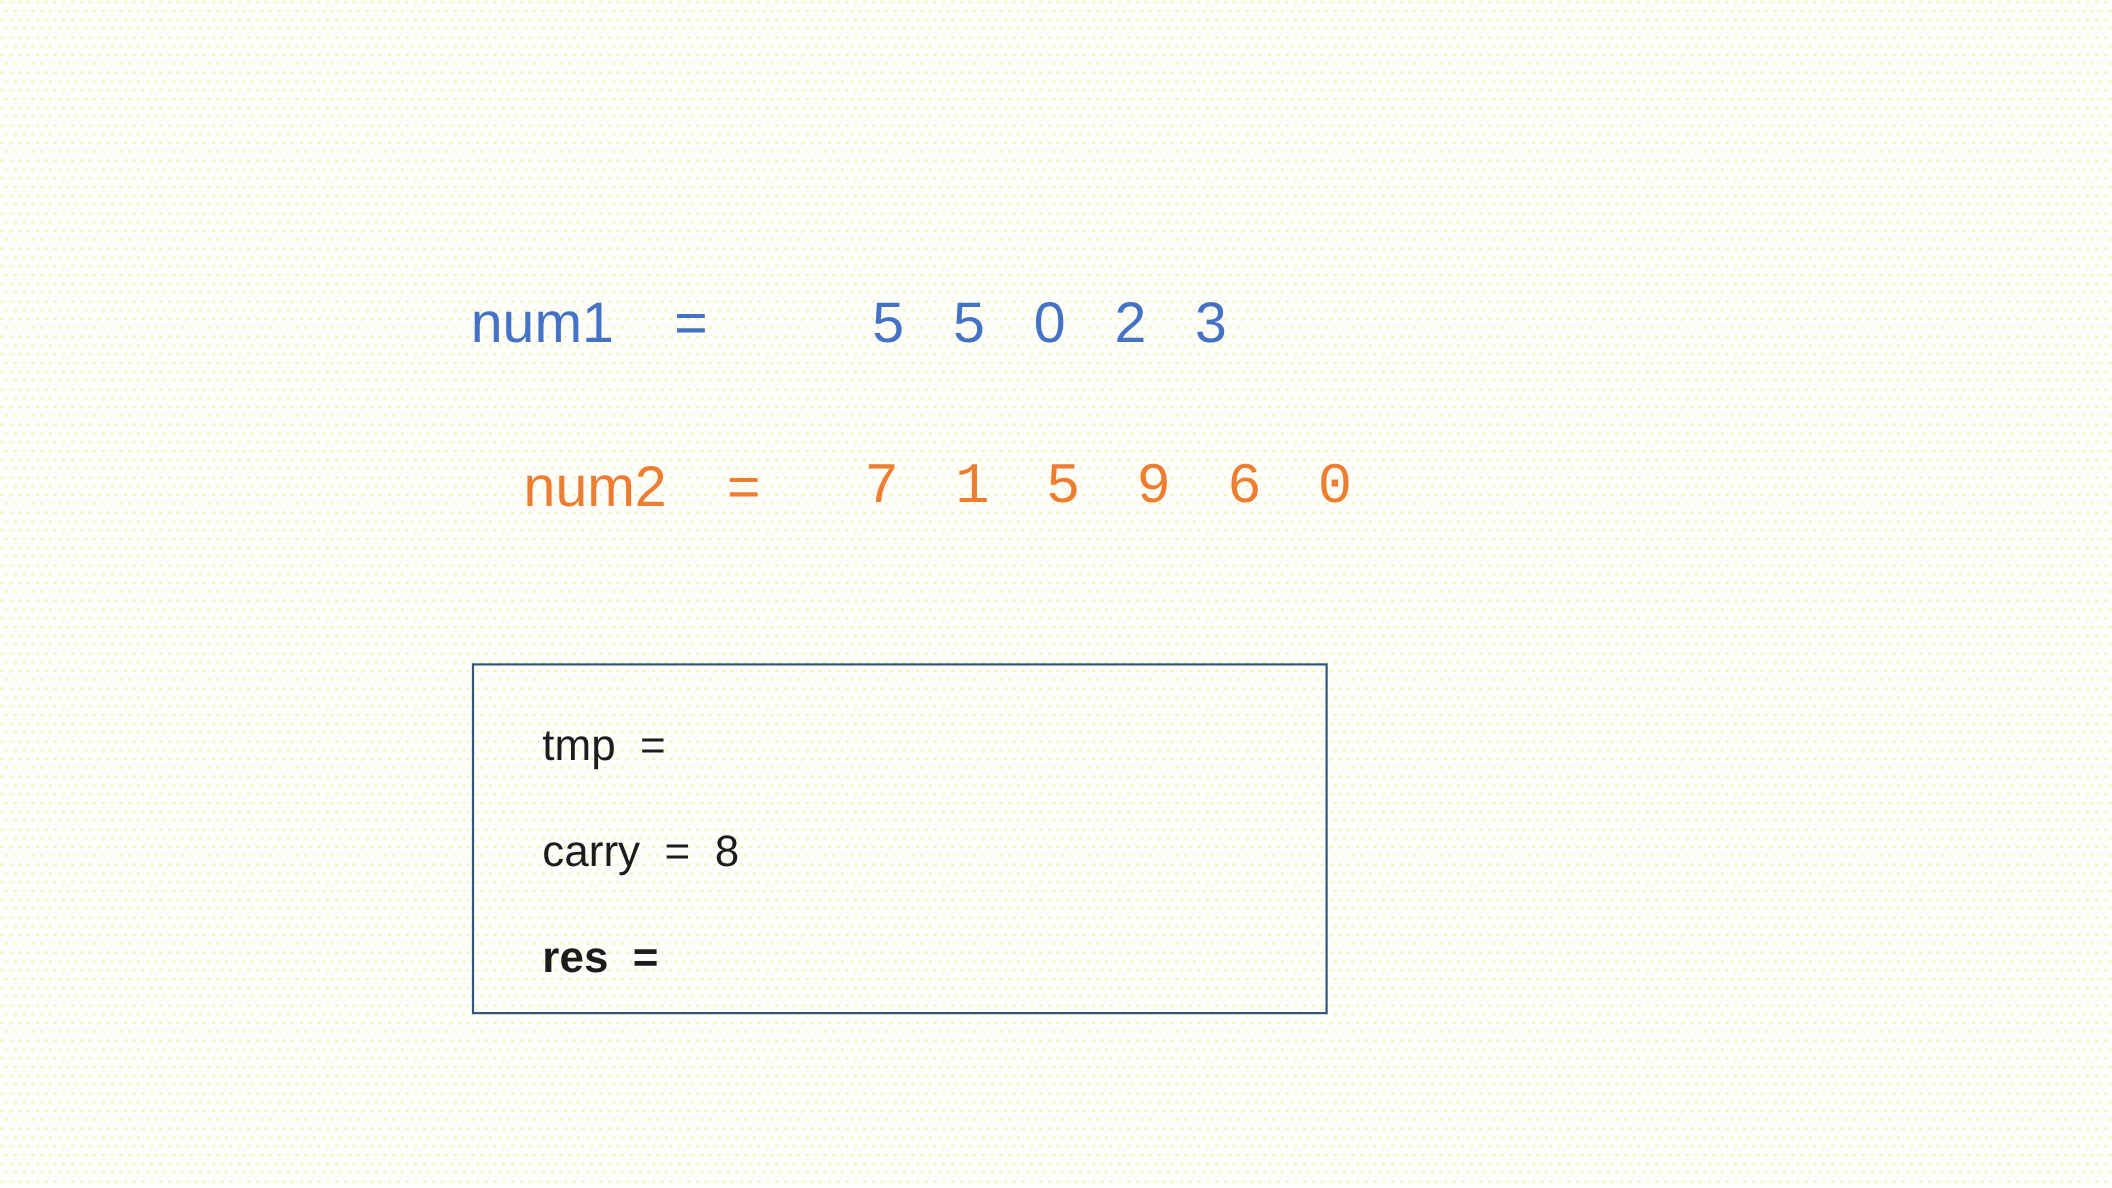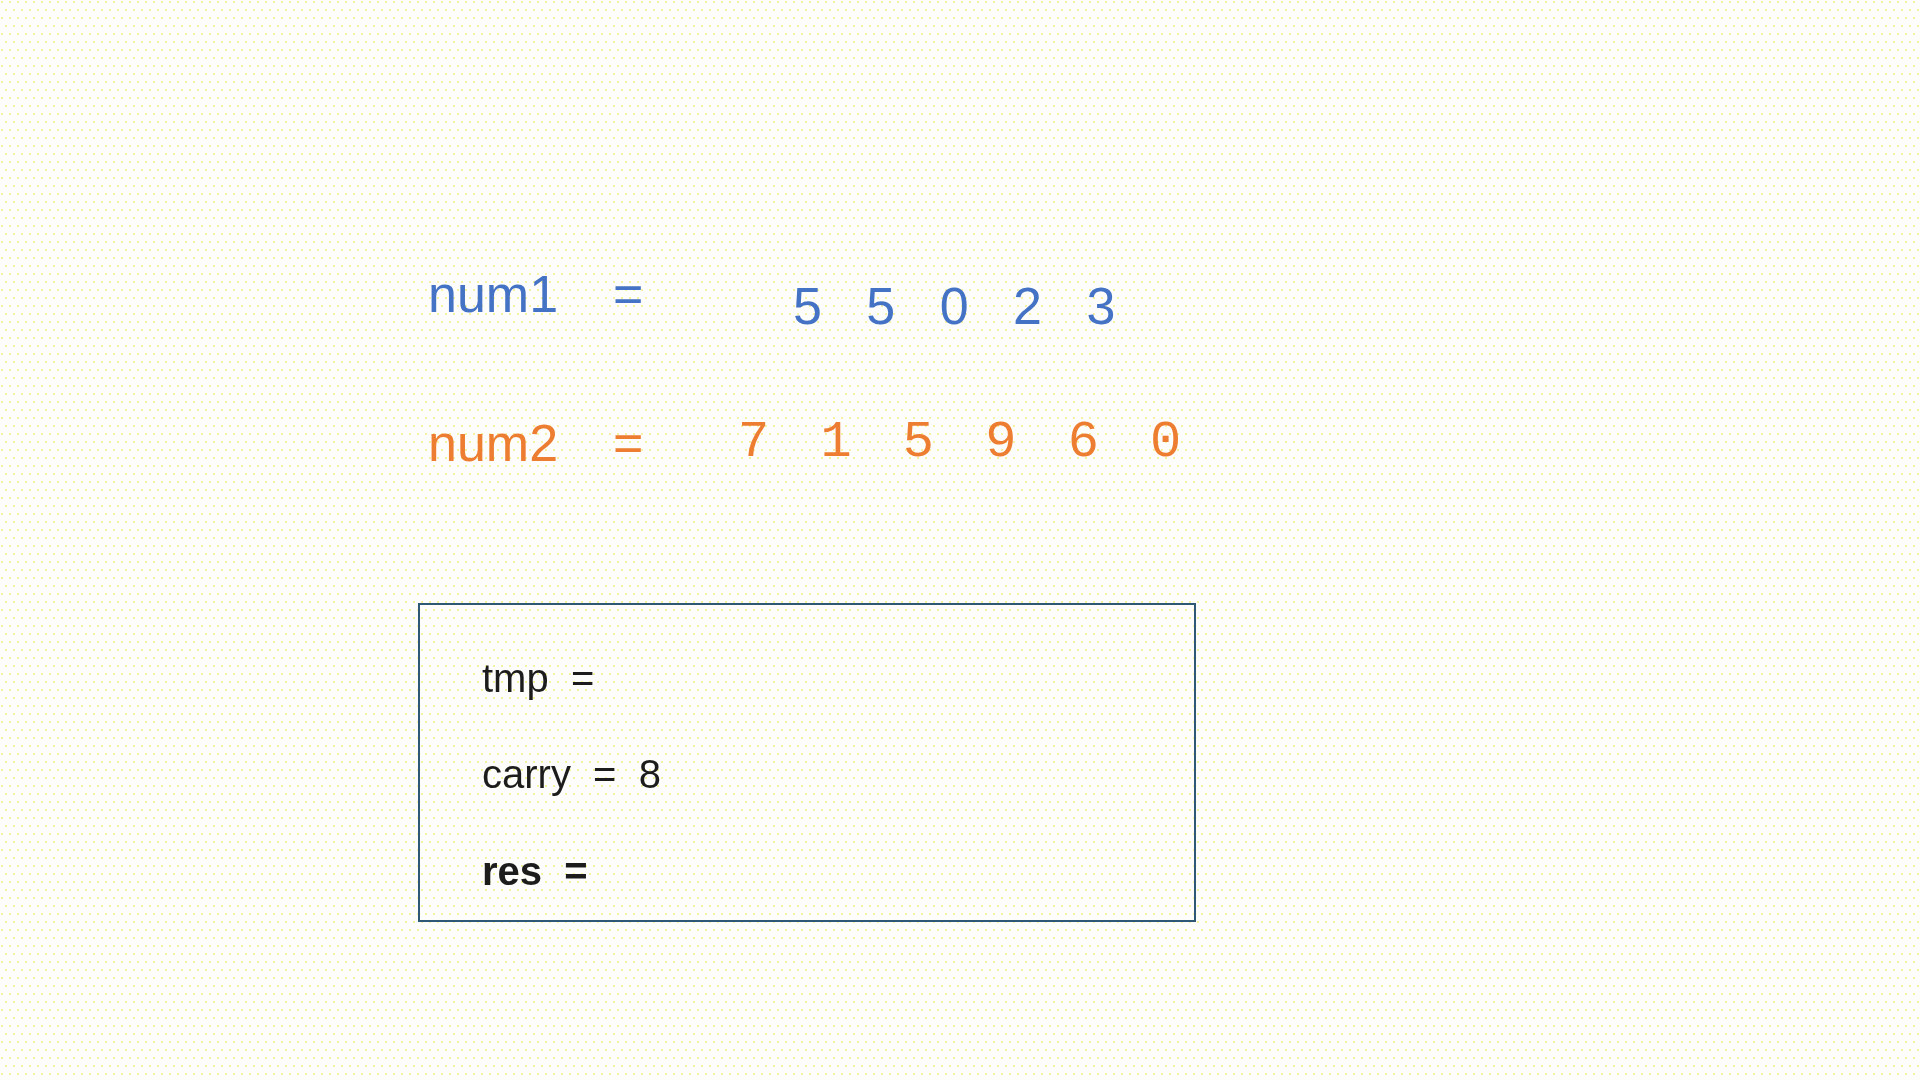--- a/index.html
+++ b/index.html
@@ -28,31 +28,31 @@
   }
   .abs {
     position: absolute;
     white-space: pre;
     line-height: 1;
     transform: translateY(-50%);
   }
   
   .num-row-text { font-size: 52px; font-weight: 400; }
   .num1-colored { color: var(--num1-text); }
-  .num2-colored { color: var(--num2-text); }
+  .num2-colored { color: var(--num2-text); margin-left: 48px; }
   .num1-label  { left: 428px; top: 294px; }
   .num1-equals { left: 613px; top: 294px; }
-  .num1-digits { left: 793px; top: 306px; word-spacing: 30px; }
+  .num1-digits { left: 793px; top: 294px; word-spacing: 30px; }
   .num2-label  { left: 428px; top: 443px; }
   .num2-equals { left: 613px; top: 443px; }
   .num2-digits { left: 738px; top: 443px; word-spacing: 20px; font-family: Liberation Mono, monospace; }
   
   .state-box {
     position: absolute;
-    left: 418px;
+    left: 429px;
     top: 603px;
     width: 778px;
     height: 319px;
     border: 2px solid var(--box-border);
     background: transparent;
     padding-left: 16px;
   }
   .box-line {
     position: absolute;
     left: 62px;

